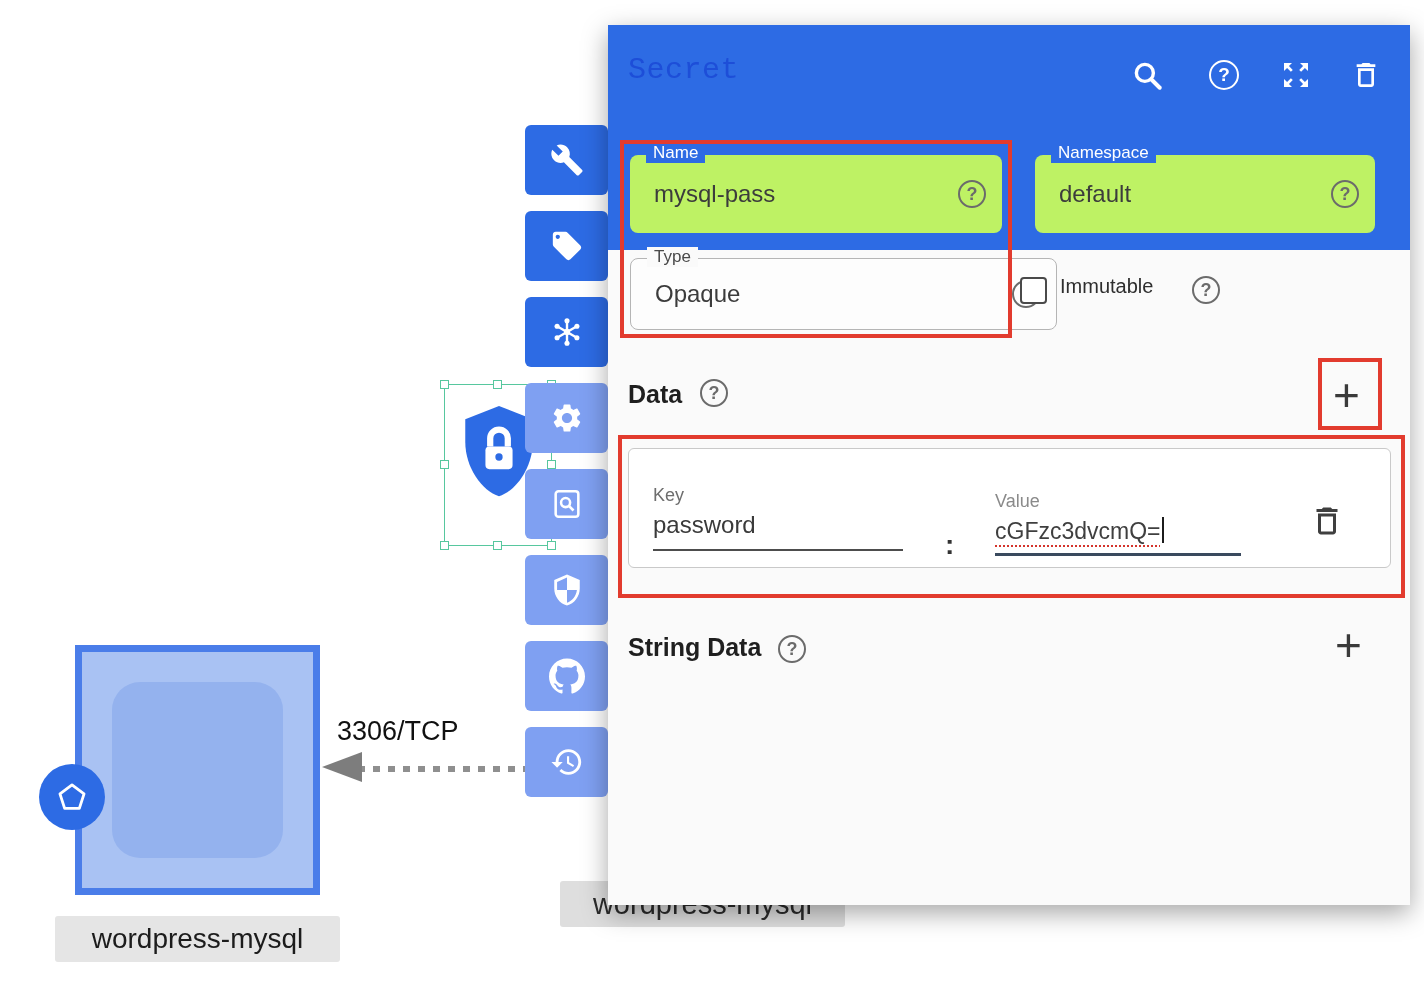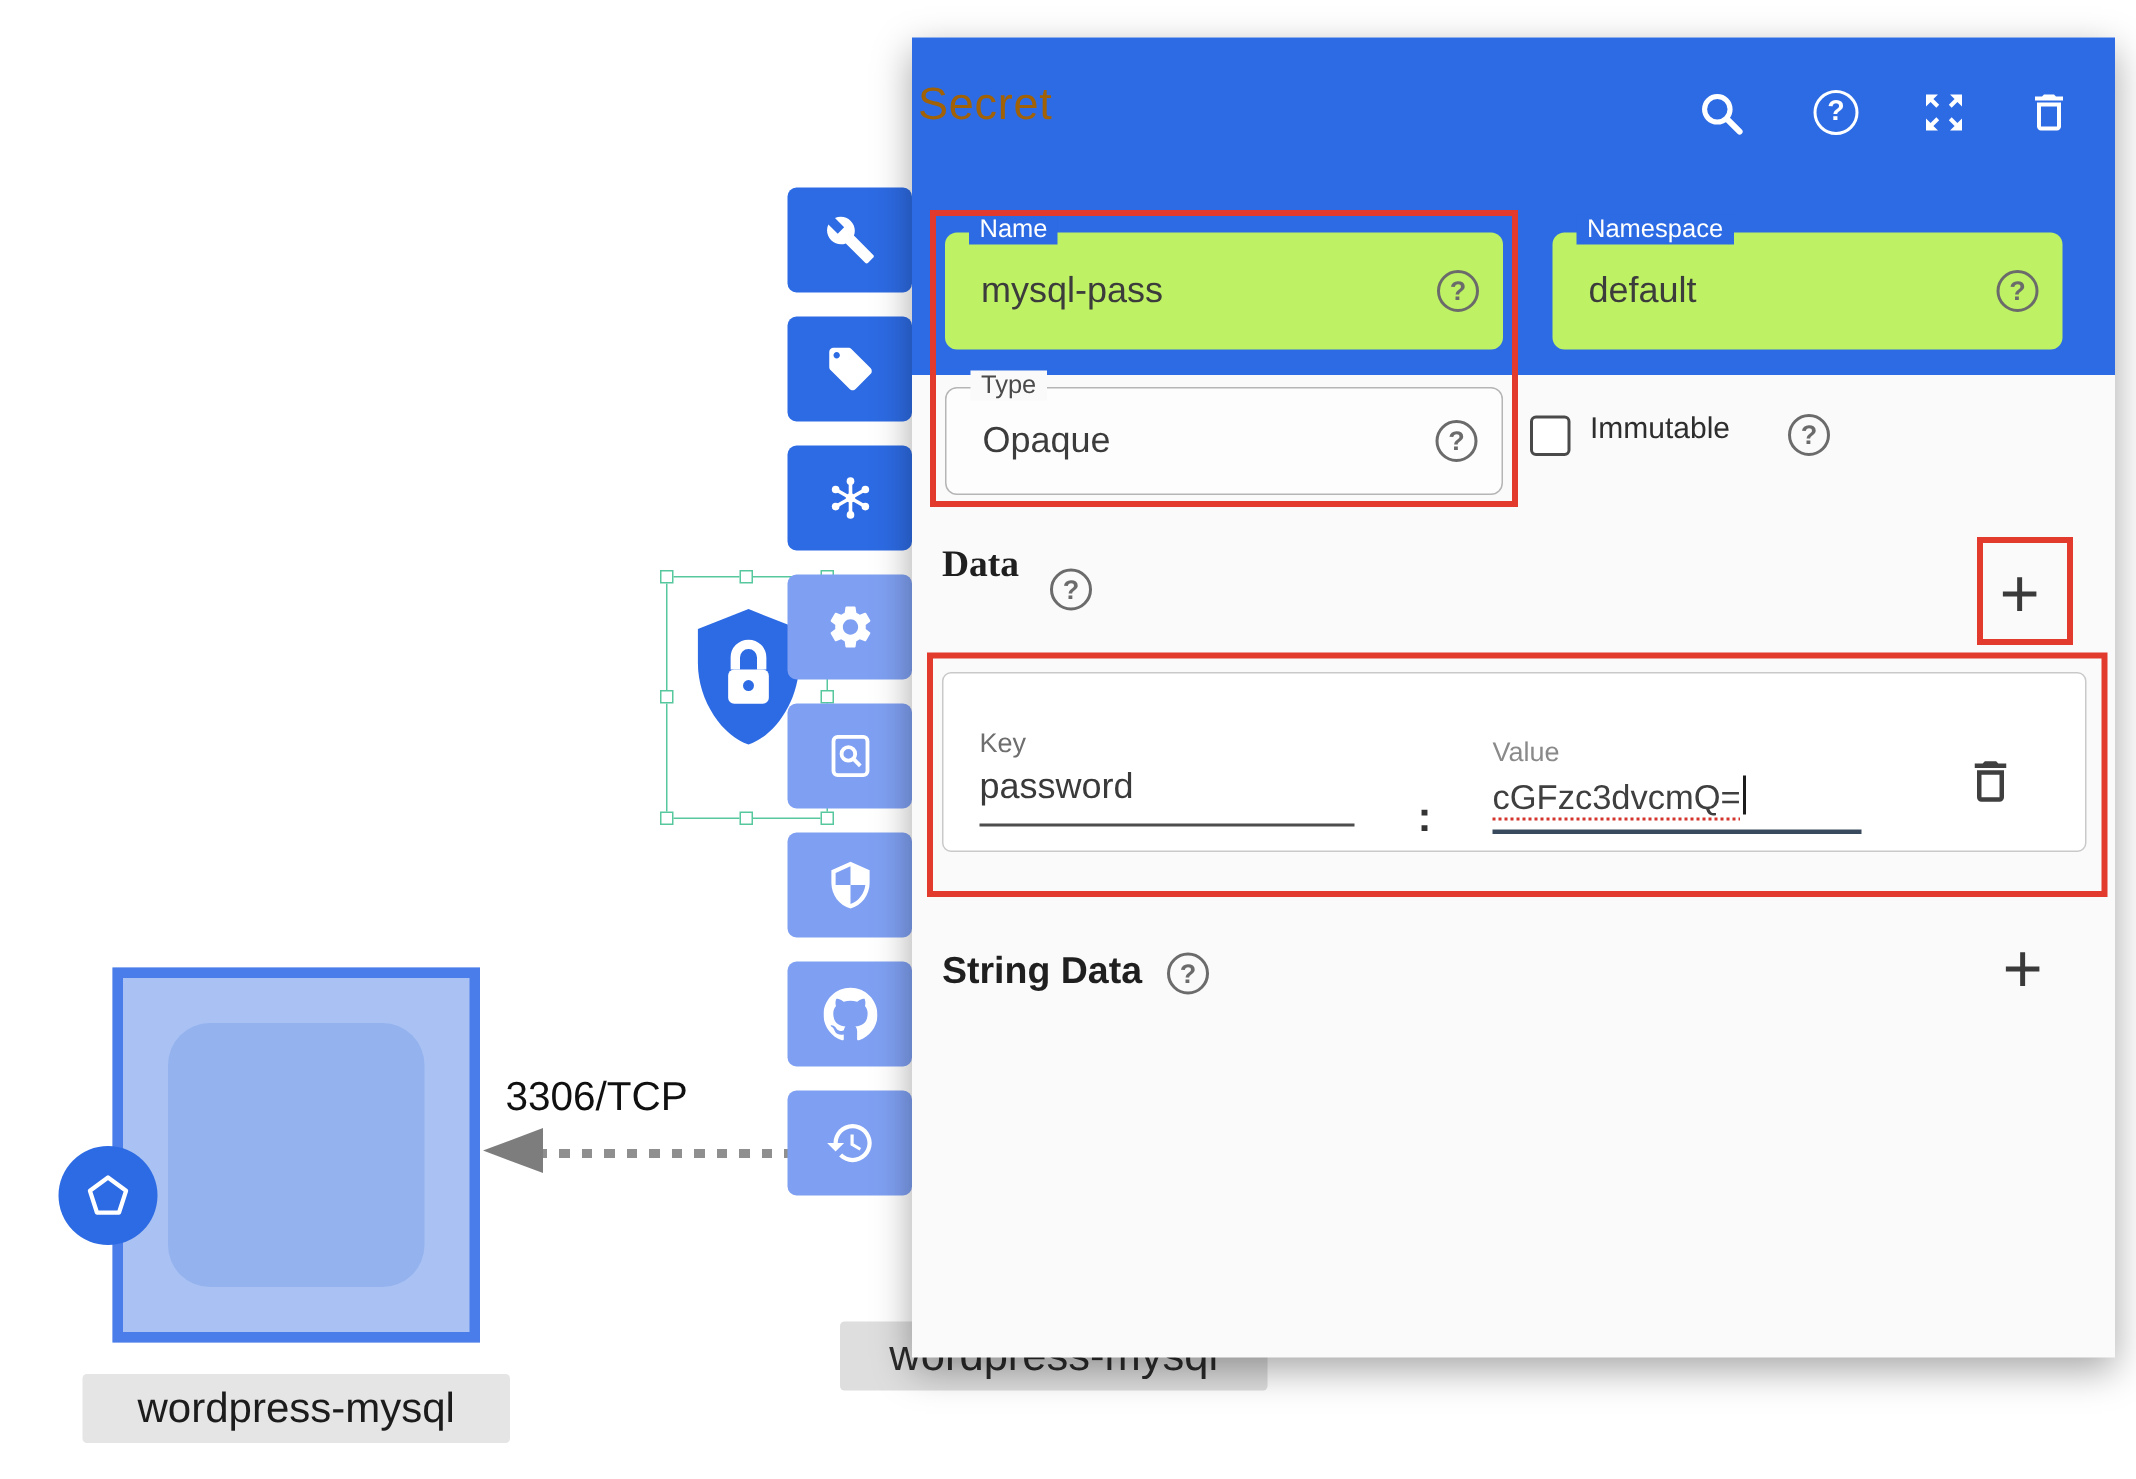--- a/index.html
+++ b/index.html
@@ -37,50 +37,50 @@
   
   .tb { position:absolute; left:525px; width:83px; height:70px; border-radius:6px;
     display:flex; align-items:center; justify-content:center; z-index:8; cursor:pointer; }
   .tb-dark { background:#2d6be4; }
   .tb-light { background:#7fa0f2; }
 
   
   .dialog { position:absolute; left:608px; top:25px; width:802px; height:880px; background:#fafafa;
     box-shadow:0 8px 24px rgba(0,0,0,0.35); z-index:10; }
   .dlg-blue { position:absolute; left:0; top:0; width:100%; height:225px; background:#2d6be4; }
-  .dlg-title { position:absolute; left:4px; top:28px; color:#a16207; font-size:30px; letter-spacing:.5px; }
+  .dlg-title { position:absolute; left:20px; top:28px; color:#1d4ed8; font-size:30px; letter-spacing:.5px;font-family:Liberation Mono, monospace; }
   .hicon { position:absolute; top:30px; width:40px; height:40px; display:flex; align-items:center; justify-content:center; cursor:pointer; }
   .hi-search{left:519px;} .hi-help{left:596px;} .hi-full{left:668px;} .hi-trash{left:738px;}
   .help-circle-w { width:30px; height:30px; border:2.5px solid #fff; border-radius:50%;
     display:flex; align-items:center; justify-content:center; color:#fff; font-size:19px; font-weight:bold; }
 
   .field { position:absolute; background:#bef264; border-radius:8px; }
   .flabel { position:absolute; top:-12px; left:16px; font-size:17px; padding:0 7px; }
   .flabel-blue { background:#2d6be4; color:#fff; }
   .flabel-white { background:#fafafa; color:#4a4a4a; }
   .fvalue { position:absolute; left:24px; top:50%; transform:translateY(-50%); font-size:24px; color:#3c3c3c; }
   .fhelp { position:absolute; right:16px; top:50%; transform:translateY(-50%); }
   .help-circle { width:28px; height:28px; border:2px solid #6b6b6b; border-radius:50%;
     display:flex; align-items:center; justify-content:center; font-size:18px; color:#6b6b6b; font-weight:bold; cursor:pointer; }
   .f-name { left:22px; top:130px; width:372px; height:78px; }
   .f-namespace { left:427px; top:130px; width:340px; height:78px; }
-  .f-type { left:22px; top:233px; width:372px; height:72px; border:1px solid #b5b5b5; background:#fdfdfd; }
+  .f-type { left:22px; top:233px; width:427px; height:72px; border:1px solid #b5b5b5; background:#fdfdfd; }
 
   .checkbox { position:absolute; left:412px; top:252px; width:27px; height:27px;
     border:2.5px solid #4a4a4a; border-radius:4px; background:#fff; cursor:pointer; }
   .immutable-label { position:absolute; left:452px; top:250px; font-size:20px; color:#2e2e2e; }
   .immutable-help { position:absolute; left:584px; top:251px; }
 
   .hl { position:absolute; border:4px solid #e23b2e; z-index:30; pointer-events:none; }
   .hl1 { left:12px; top:115px; width:392px; height:198px; }
   .hl2 { left:710px; top:333px; width:64px; height:72px; }
   .hl3 { left:10px; top:410px; width:787px; height:163px; }
 
   .section-h { position:absolute; font-size:25px; font-weight:bold; color:#1f1f1f; }
-  .sh-data { left:20px; top:338px;font-family:Liberation Serif, serif; }
+  .sh-data { left:20px; top:355px; }
   .sh-string { left:20px; top:608px; }
   .hc-data { position:absolute; left:92px; top:354px; }
   .hc-string { position:absolute; left:170px; top:610px; }
   .plus { position:absolute; font-size:46px; font-weight:200; color:#3a3a3a; line-height:40px; cursor:pointer; }
   .plus-data { left:725px; top:350px; }
   .plus-string { left:727px; top:600px; }
 
   .data-card { position:absolute; left:20px; top:423px; width:763px; height:120px;
     background:#fff; border:1px solid #c9c9c9; border-radius:6px; }
   .klabel { position:absolute; left:24px; top:36px; font-size:18px; color:#6e6e6e; }

